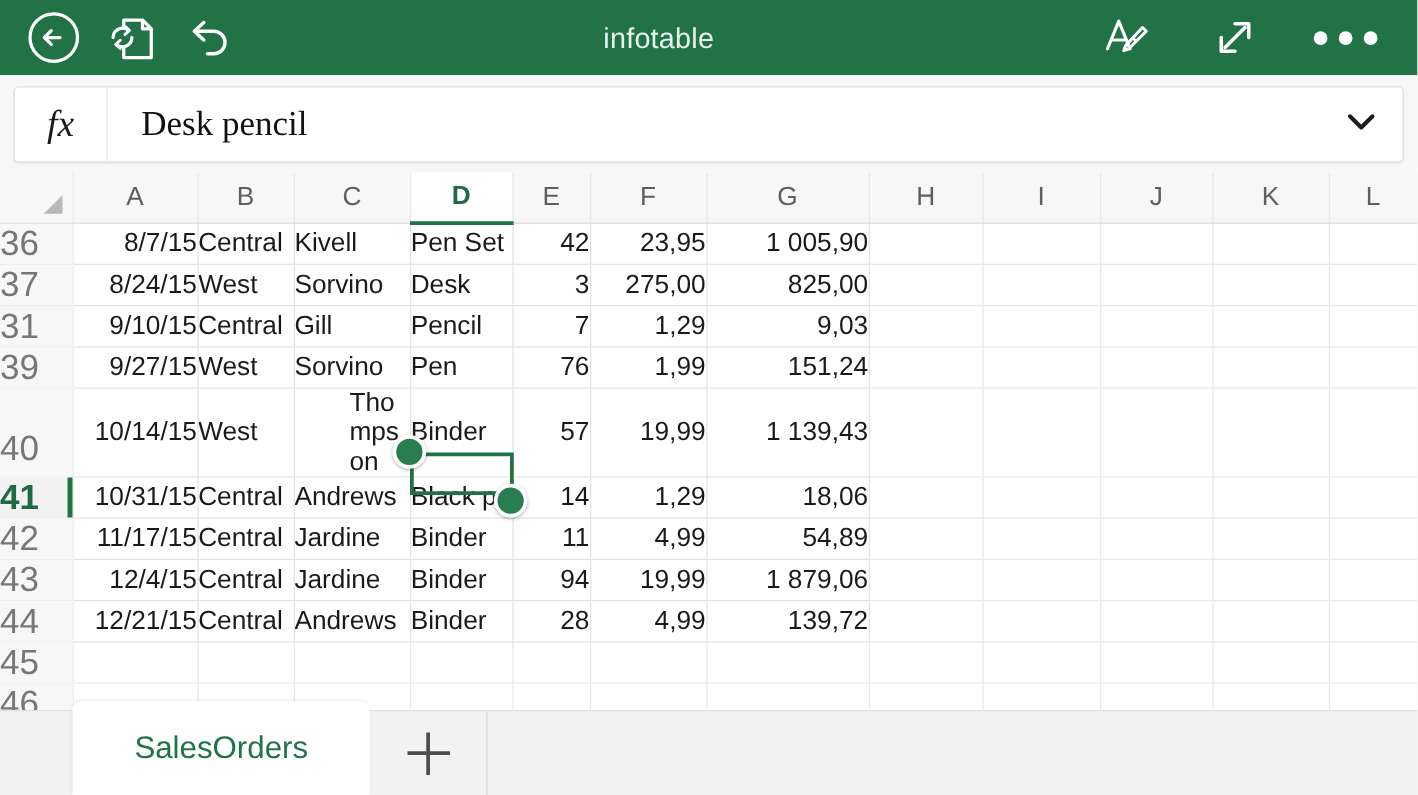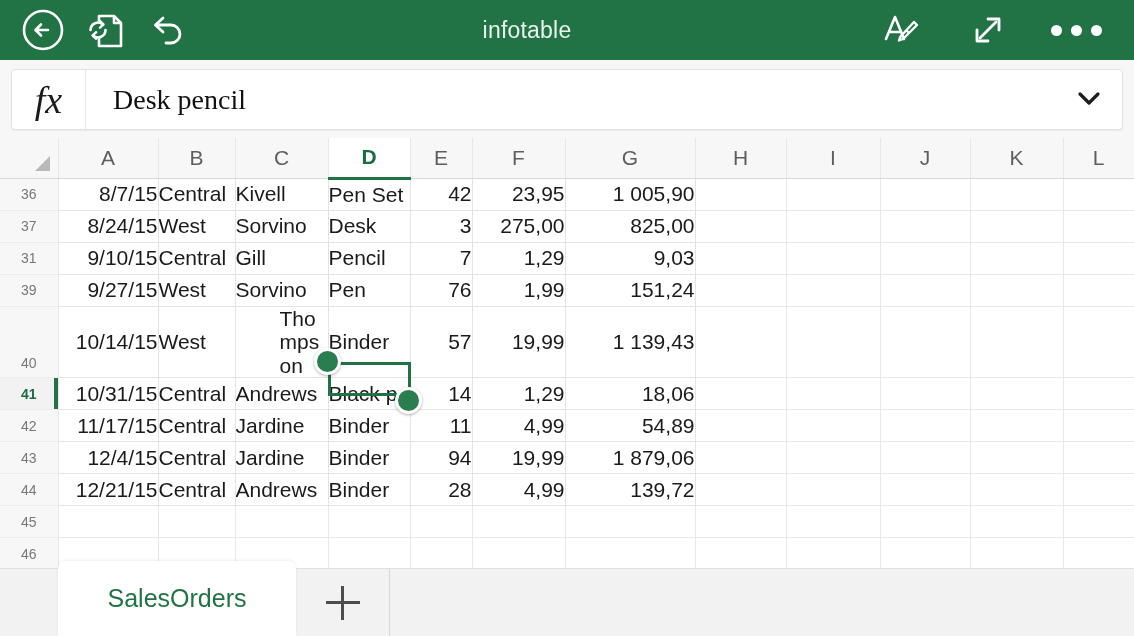--- a/index.html
+++ b/index.html
@@ -50,21 +50,21 @@
     border:1px solid #e2e2e2;
     border-radius:4px;
     box-shadow:0 1px 1px rgba(0,0,0,0.06);
     display:flex; align-items:center;
   }
   .fx-icon {
     width:74px; height:100%;
     display:flex; align-items:center; justify-content:center;
     font-family:"Liberation Serif", serif;
     font-style:italic;
-    font-size:38px;
+    font-size:30px;
     color:#1b1b1b;
     border-right:1px solid #e6e6e6;
     cursor:pointer;
   }
   .fx-text {
     flex:1;
     padding-left:27px;
     font-family:"Liberation Serif", serif;
     font-size:28px;
     color:#111;
@@ -114,22 +114,21 @@
     border-left:15px solid transparent;
     border-bottom:15px solid #b9b9b9;
   }
 
   
   td.rowhdr {
     background:#f7f7f7;
     border-right:1px solid #e8e8e8;
     border-bottom:1px solid #ededed;
     color:#777;
-    font-size:14px;
-    text-align:center;
+    font-size:28px;
     vertical-align:middle;
     position:relative;
   }
   td.rowhdr.sel { color:#1d6b43; font-weight:700; background:#f2f2f2; }
   td.rowhdr.sel:after {
     content:""; position:absolute; right:0; top:0; bottom:0;
     width:4px; background:#217346;
   }
 
   

